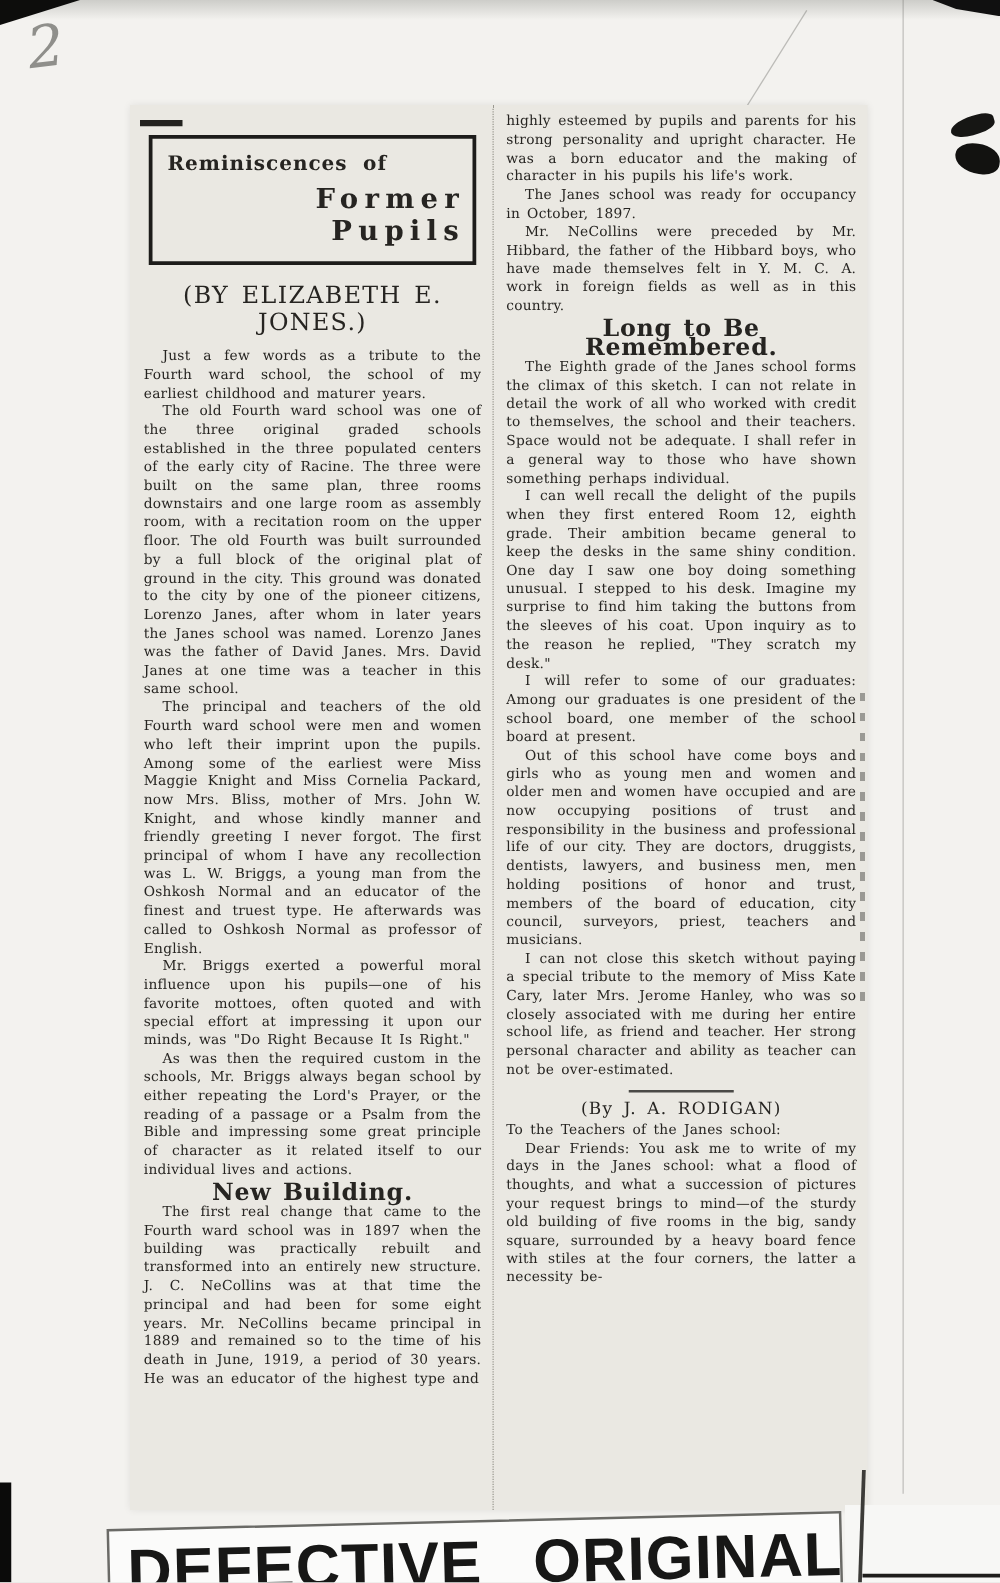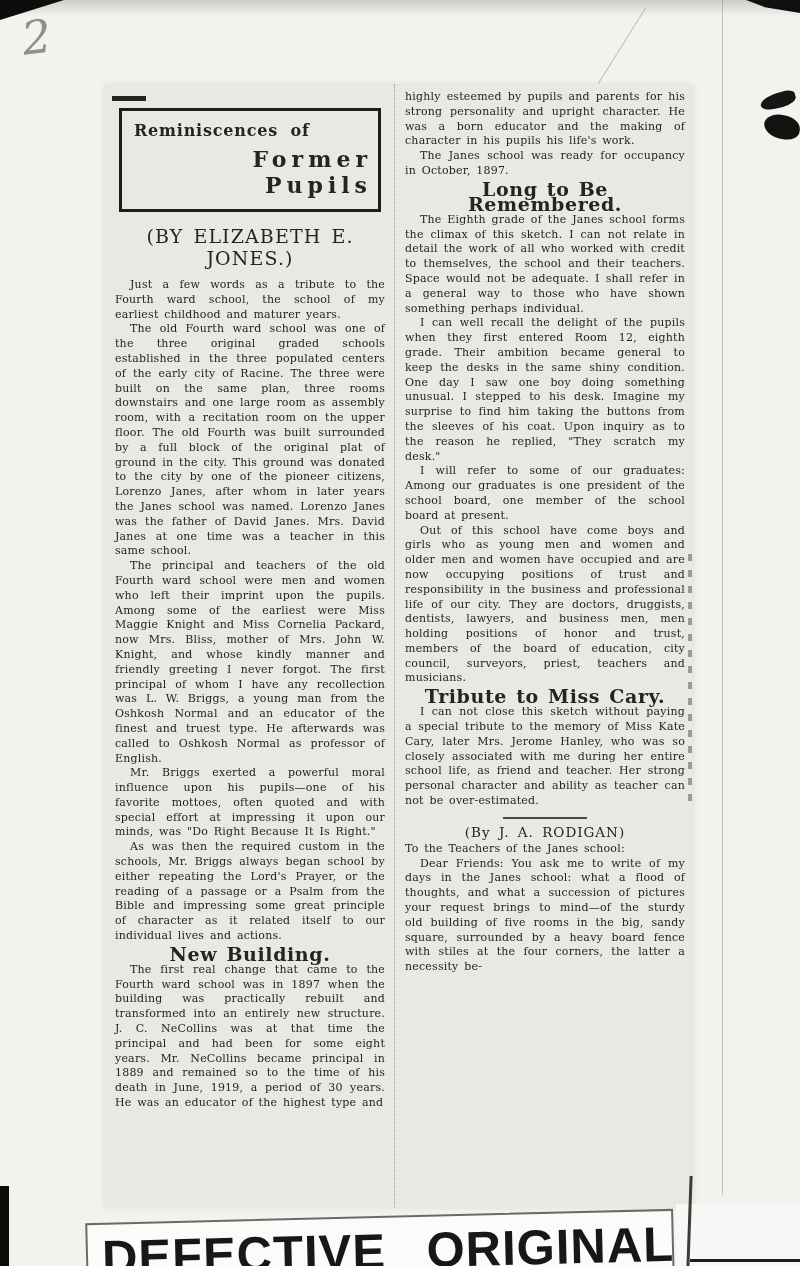--- a/index.html
+++ b/index.html
@@ -96,26 +96,26 @@
       <p class="para">The principal and teachers of the old Fourth ward school were men and women who left their imprint upon the pupils. Among some of the earliest were Miss Maggie Knight and Miss Cornelia Packard, now Mrs. Bliss, mother of Mrs. John W. Knight, and whose kindly manner and friendly greeting I never forgot. The first principal of whom I have any recollection was L. W. Briggs, a young man from the Oshkosh Normal and an educator of the finest and truest type. He afterwards was called to Oshkosh Normal as professor of English.</p>
       <p class="para">Mr. Briggs exerted a powerful moral influence upon his pupils—one of his favorite mottoes, often quoted and with special effort at impressing it upon our minds, was "Do Right Because It Is Right."</p>
       <p class="para">As was then the required custom in the schools, Mr. Briggs always began school by either repeating the Lord's Prayer, or the reading of a passage or a Psalm from the Bible and impressing some great principle of character as it related itself to our individual lives and actions.</p>
       <h3 class="subhead">New Building.</h3>
       <p class="para">The first real change that came to the Fourth ward school was in 1897 when the building was practically rebuilt and transformed into an entirely new structure. J. C. NeCollins was at that time the principal and had been for some eight years. Mr. NeCollins became principal in 1889 and remained so to the time of his death in June, 1919, a period of 30 years. He was an educator of the highest type and</p>
     </div>
 
     <div class="col col-right">
       <p class="para no-indent">highly esteemed by pupils and parents for his strong personality and upright character. He was a born educator and the making of character in his pupils his life's work.</p>
       <p class="para">The Janes school was ready for occupancy in October, 1897.</p>
+      <p class="para">Mr. NeCollins were preceded by Mr. Hibbard, the father of the Hibbard boys, who have made themselves felt in Y. M. C. A. work in foreign fields as well as in this country.</p>
       <h3 class="subhead">Long to Be Remembered.</h3>
       <p class="para">The Eighth grade of the Janes school forms the climax of this sketch. I can not relate in detail the work of all who worked with credit to themselves, the school and their teachers. Space would not be adequate. I shall refer in a general way to those who have shown something perhaps individual.</p>
       <p class="para">I can well recall the delight of the pupils when they first entered Room 12, eighth grade. Their ambition became general to keep the desks in the same shiny condition. One day I saw one boy doing something unusual. I stepped to his desk. Imagine my surprise to find him taking the buttons from the sleeves of his coat. Upon inquiry as to the reason he replied, "They scratch my desk."</p>
       <p class="para">I will refer to some of our graduates: Among our graduates is one president of the school board, one member of the school board at present.</p>
       <p class="para">Out of this school have come boys and girls who as young men and women and older men and women have occupied and are now occupying positions of trust and responsibility in the business and professional life of our city. They are doctors, druggists, dentists, lawyers, and business men, men holding positions of honor and trust, members of the board of education, city council, surveyors, priest, teachers and musicians.</p>
-      <h3 class="subhead">Tribute to Miss Cary.</h3>
       <p class="para">I can not close this sketch without paying a special tribute to the memory of Miss Kate Cary, later Mrs. Jerome Hanley, who was so closely associated with me during her entire school life, as friend and teacher. Her strong personal character and ability as teacher can not be over-estimated.</p>
       <div class="divider"></div>
       <p class="byline2">(By J. A. RODIGAN)</p>
       <p class="para no-indent">To the Teachers of the Janes school:</p>
       <p class="para">Dear Friends: You ask me to write of my days in the Janes school: what a flood of thoughts, and what a succession of pictures your request brings to mind—of the sturdy old building of five rooms in the big, sandy square, surrounded by a heavy board fence with stiles at the four corners, the latter a necessity be-</p>
     </div>
   </div>
 
   <div class="banner-right-paper"></div>
   <div class="banner">

